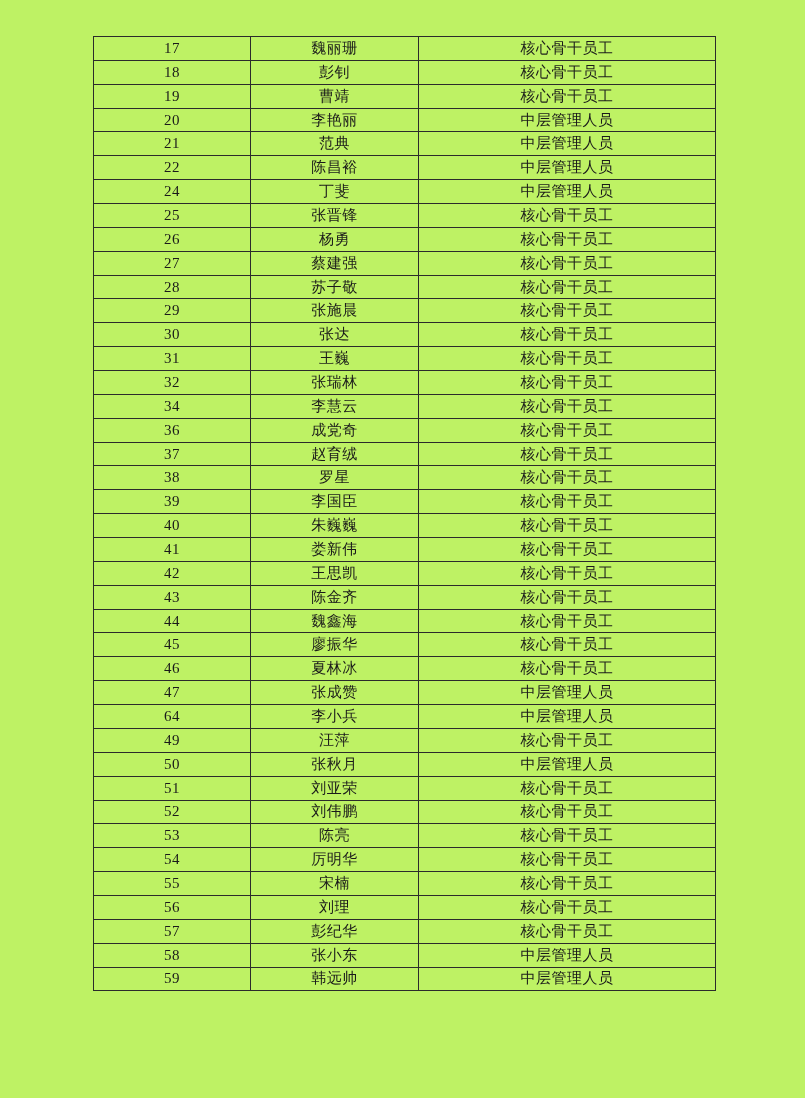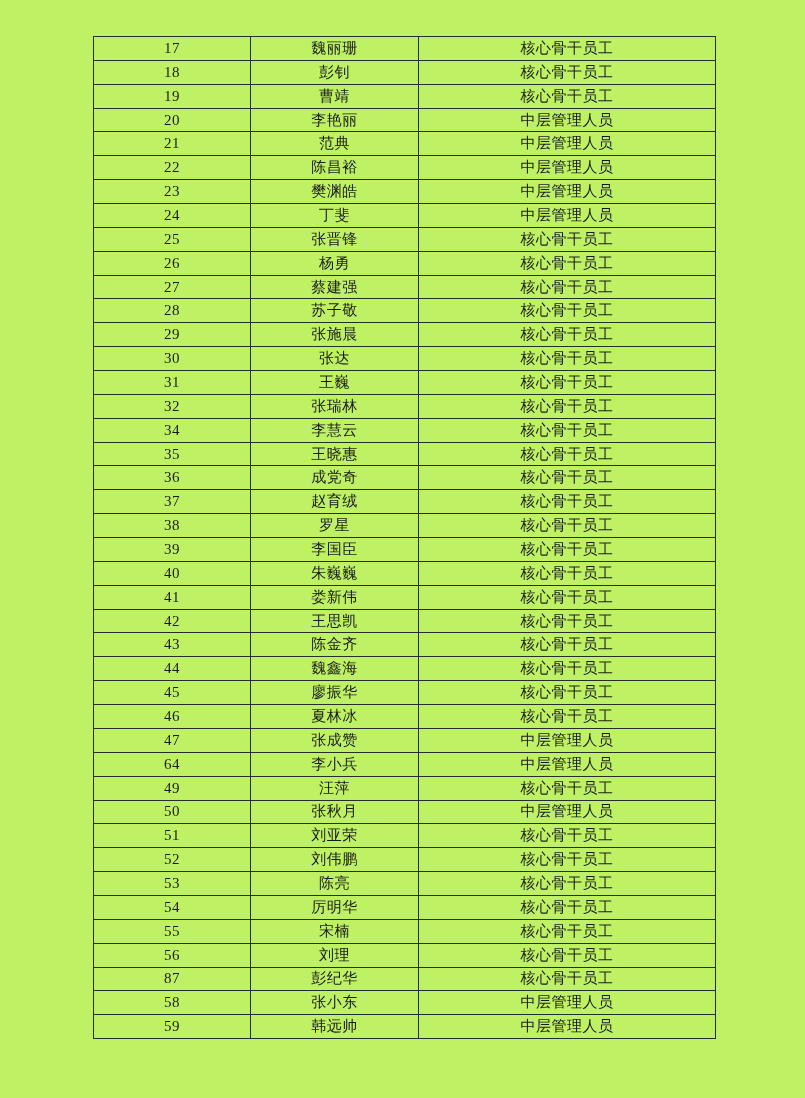--- a/index.html
+++ b/index.html
@@ -76,25 +76,20 @@
           <td>21</td>
           <td>范典</td>
           <td>中层管理人员</td>
         </tr>
         <tr>
           <td>22</td>
           <td>陈昌裕</td>
           <td>中层管理人员</td>
         </tr>
         <tr>
-          <td>23</td>
-          <td>樊渊皓</td>
-          <td>中层管理人员</td>
-        </tr>
-        <tr>
           <td>24</td>
           <td>丁斐</td>
           <td>中层管理人员</td>
         </tr>
         <tr>
           <td>25</td>
           <td>张晋锋</td>
           <td>核心骨干员工</td>
         </tr>
         <tr>
@@ -131,25 +126,20 @@
           <td>32</td>
           <td>张瑞林</td>
           <td>核心骨干员工</td>
         </tr>
         <tr>
           <td>34</td>
           <td>李慧云</td>
           <td>核心骨干员工</td>
         </tr>
         <tr>
-          <td>35</td>
-          <td>王晓惠</td>
-          <td>核心骨干员工</td>
-        </tr>
-        <tr>
           <td>36</td>
           <td>成党奇</td>
           <td>核心骨干员工</td>
         </tr>
         <tr>
           <td>37</td>
           <td>赵育绒</td>
           <td>核心骨干员工</td>
         </tr>
         <tr>
@@ -241,21 +231,21 @@
           <td>55</td>
           <td>宋楠</td>
           <td>核心骨干员工</td>
         </tr>
         <tr>
           <td>56</td>
           <td>刘理</td>
           <td>核心骨干员工</td>
         </tr>
         <tr>
-          <td>87</td>
+          <td>57</td>
           <td>彭纪华</td>
           <td>核心骨干员工</td>
         </tr>
         <tr>
           <td>58</td>
           <td>张小东</td>
           <td>中层管理人员</td>
         </tr>
         <tr>
           <td>59</td>

